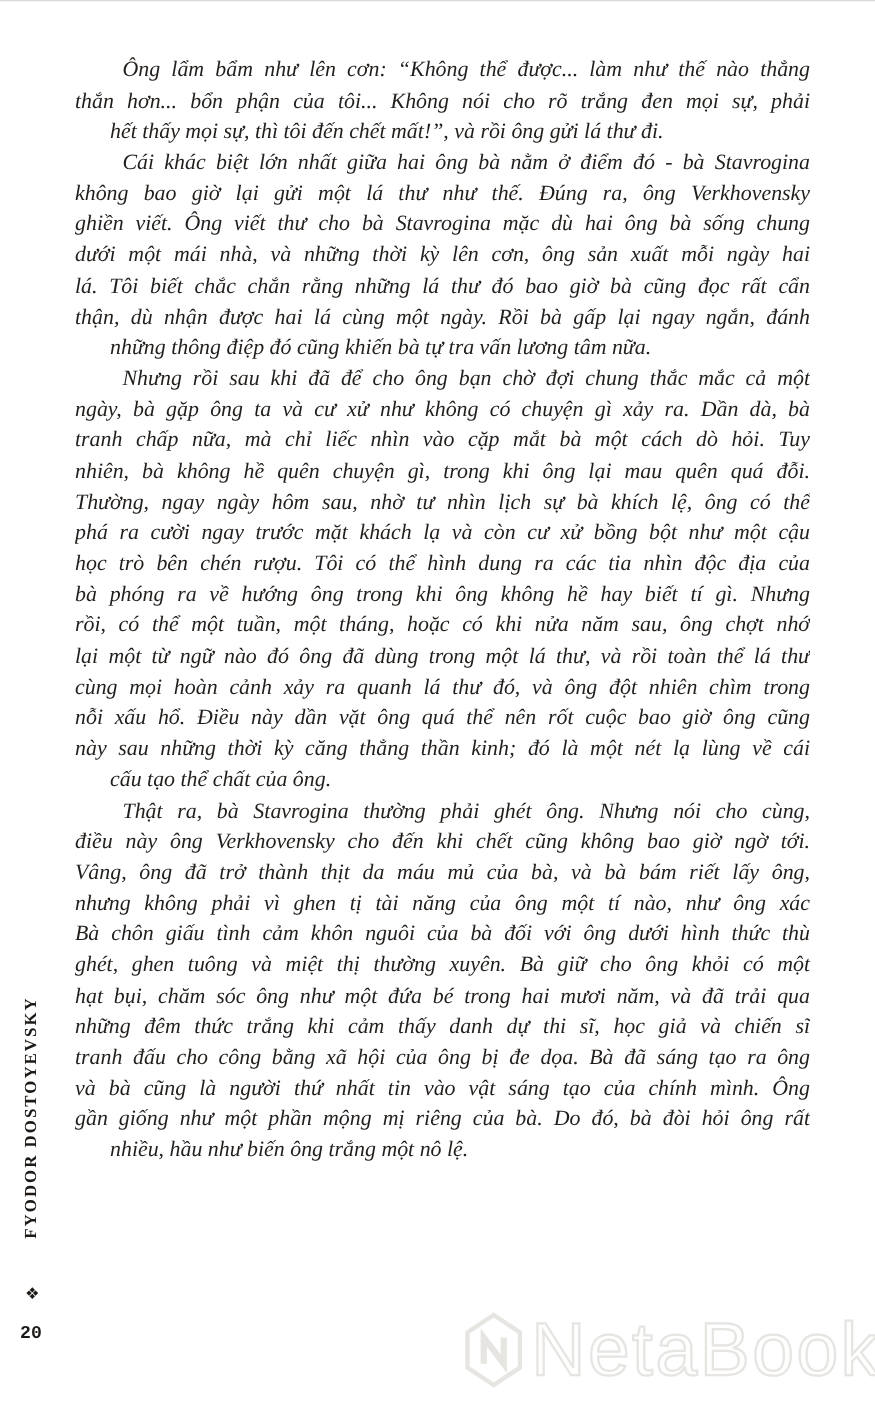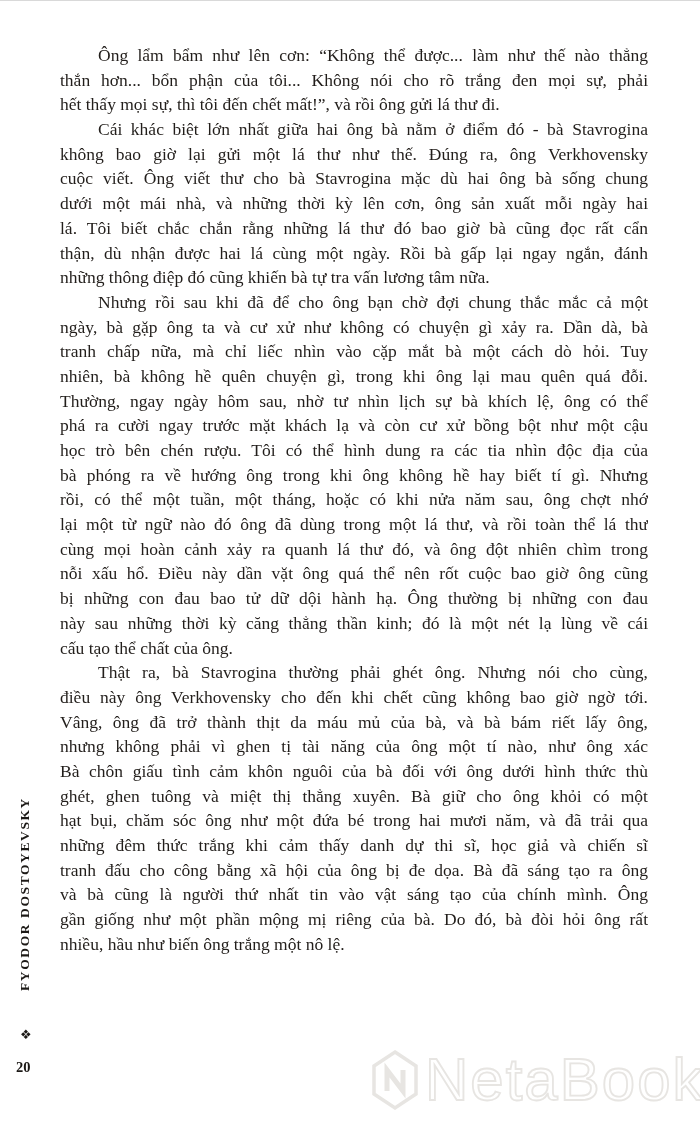--- a/index.html
+++ b/index.html
@@ -24,38 +24,39 @@
     font-size:13.5px;
     letter-spacing:1.6px;
     color:#1c1916;
   }
   .ornament {
     position:absolute; left:20px; top:1026px;
     font-size:13px; color:#1c1916;
   }
   .page-number {
     position:absolute; left:16px; top:1058px;
-    font-size:14.5px; font-weight:bold; color:#1c1916;
+    font-size:14.5px; font-weight:bold; color:#1c1916;font-family:Liberation Mono, monospace;
   }
 
   
   .text-block {
     position:absolute;
     left:60px; top:42px; width:588px;
     color:#221e1b;
     font-size:17.5px;
   }
   .line {
     height:24.7px; line-height:24.7px;
     text-align:justify;
     text-align-last:justify;
     overflow:hidden;
     white-space:normal;
+    font-style:italic;
   }
-  .line.last { text-align-last:left; }
+  .line.last { text-align-last:left;margin-left:28px; }
   .line.first { text-indent:38px; }
 
   
   .watermark {
     position:absolute; left:372px; top:1044px;
     display:flex; align-items:center;
     user-select:none;
   }
   .wm-logo { margin-right:7px; flex:0 0 auto; }
   .wm-brand {
@@ -89,50 +90,49 @@
 
   <div class="text-block">
       <div>
         <div class="line first">Ông lẩm bẩm như lên cơn: “Không thể được... làm như thế nào thẳng</div>
         <div class="line">thắn hơn... bổn phận của tôi... Không nói cho rõ trắng đen mọi sự, phải</div>
         <div class="line last">hết thấy mọi sự, thì tôi đến chết mất!”, và rồi ông gửi lá thư đi.</div>
       </div>
       <div>
         <div class="line first">Cái khác biệt lớn nhất giữa hai ông bà nằm ở điểm đó - bà Stavrogina</div>
         <div class="line">không bao giờ lại gửi một lá thư như thế. Đúng ra, ông Verkhovensky</div>
-        <div class="line">cuộc viết. Ông viết thư cho bà Stavrogina mặc dù hai ông bà sống chung</div>
+        <div class="line">ghiền viết. Ông viết thư cho bà Stavrogina mặc dù hai ông bà sống chung</div>
         <div class="line">dưới một mái nhà, và những thời kỳ lên cơn, ông sản xuất mỗi ngày hai</div>
         <div class="line">lá. Tôi biết chắc chắn rằng những lá thư đó bao giờ bà cũng đọc rất cẩn</div>
         <div class="line">thận, dù nhận được hai lá cùng một ngày. Rồi bà gấp lại ngay ngắn, đánh</div>
         <div class="line last">những thông điệp đó cũng khiến bà tự tra vấn lương tâm nữa.</div>
       </div>
       <div>
         <div class="line first">Nhưng rồi sau khi đã để cho ông bạn chờ đợi chung thắc mắc cả một</div>
         <div class="line">ngày, bà gặp ông ta và cư xử như không có chuyện gì xảy ra. Dần dà, bà</div>
         <div class="line">tranh chấp nữa, mà chỉ liếc nhìn vào cặp mắt bà một cách dò hỏi. Tuy</div>
         <div class="line">nhiên, bà không hề quên chuyện gì, trong khi ông lại mau quên quá đỗi.</div>
         <div class="line">Thường, ngay ngày hôm sau, nhờ tư nhìn lịch sự bà khích lệ, ông có thể</div>
         <div class="line">phá ra cười ngay trước mặt khách lạ và còn cư xử bồng bột như một cậu</div>
         <div class="line">học trò bên chén rượu. Tôi có thể hình dung ra các tia nhìn độc địa của</div>
         <div class="line">bà phóng ra về hướng ông trong khi ông không hề hay biết tí gì. Nhưng</div>
         <div class="line">rồi, có thể một tuần, một tháng, hoặc có khi nửa năm sau, ông chợt nhớ</div>
         <div class="line">lại một từ ngữ nào đó ông đã dùng trong một lá thư, và rồi toàn thể lá thư</div>
         <div class="line">cùng mọi hoàn cảnh xảy ra quanh lá thư đó, và ông đột nhiên chìm trong</div>
         <div class="line">nỗi xấu hổ. Điều này dần vặt ông quá thể nên rốt cuộc bao giờ ông cũng</div>
-        <div class="line">bị những con đau bao tử dữ dội hành hạ. Ông thường bị những con đau</div>
         <div class="line">này sau những thời kỳ căng thẳng thần kinh; đó là một nét lạ lùng về cái</div>
         <div class="line last">cấu tạo thể chất của ông.</div>
       </div>
       <div>
         <div class="line first">Thật ra, bà Stavrogina thường phải ghét ông. Nhưng nói cho cùng,</div>
         <div class="line">điều này ông Verkhovensky cho đến khi chết cũng không bao giờ ngờ tới.</div>
         <div class="line">Vâng, ông đã trở thành thịt da máu mủ của bà, và bà bám riết lấy ông,</div>
         <div class="line">nhưng không phải vì ghen tị tài năng của ông một tí nào, như ông xác</div>
         <div class="line">Bà chôn giấu tình cảm khôn nguôi của bà đối với ông dưới hình thức thù</div>
-        <div class="line">ghét, ghen tuông và miệt thị thẳng xuyên. Bà giữ cho ông khỏi có một</div>
+        <div class="line">ghét, ghen tuông và miệt thị thường xuyên. Bà giữ cho ông khỏi có một</div>
         <div class="line">hạt bụi, chăm sóc ông như một đứa bé trong hai mươi năm, và đã trải qua</div>
         <div class="line">những đêm thức trắng khi cảm thấy danh dự thi sĩ, học giả và chiến sĩ</div>
         <div class="line">tranh đấu cho công bằng xã hội của ông bị đe dọa. Bà đã sáng tạo ra ông</div>
         <div class="line">và bà cũng là người thứ nhất tin vào vật sáng tạo của chính mình. Ông</div>
         <div class="line">gần giống như một phần mộng mị riêng của bà. Do đó, bà đòi hỏi ông rất</div>
         <div class="line last">nhiều, hầu như biến ông trắng một nô lệ.</div>
       </div>
     </div>
 
   <div class="watermark">

